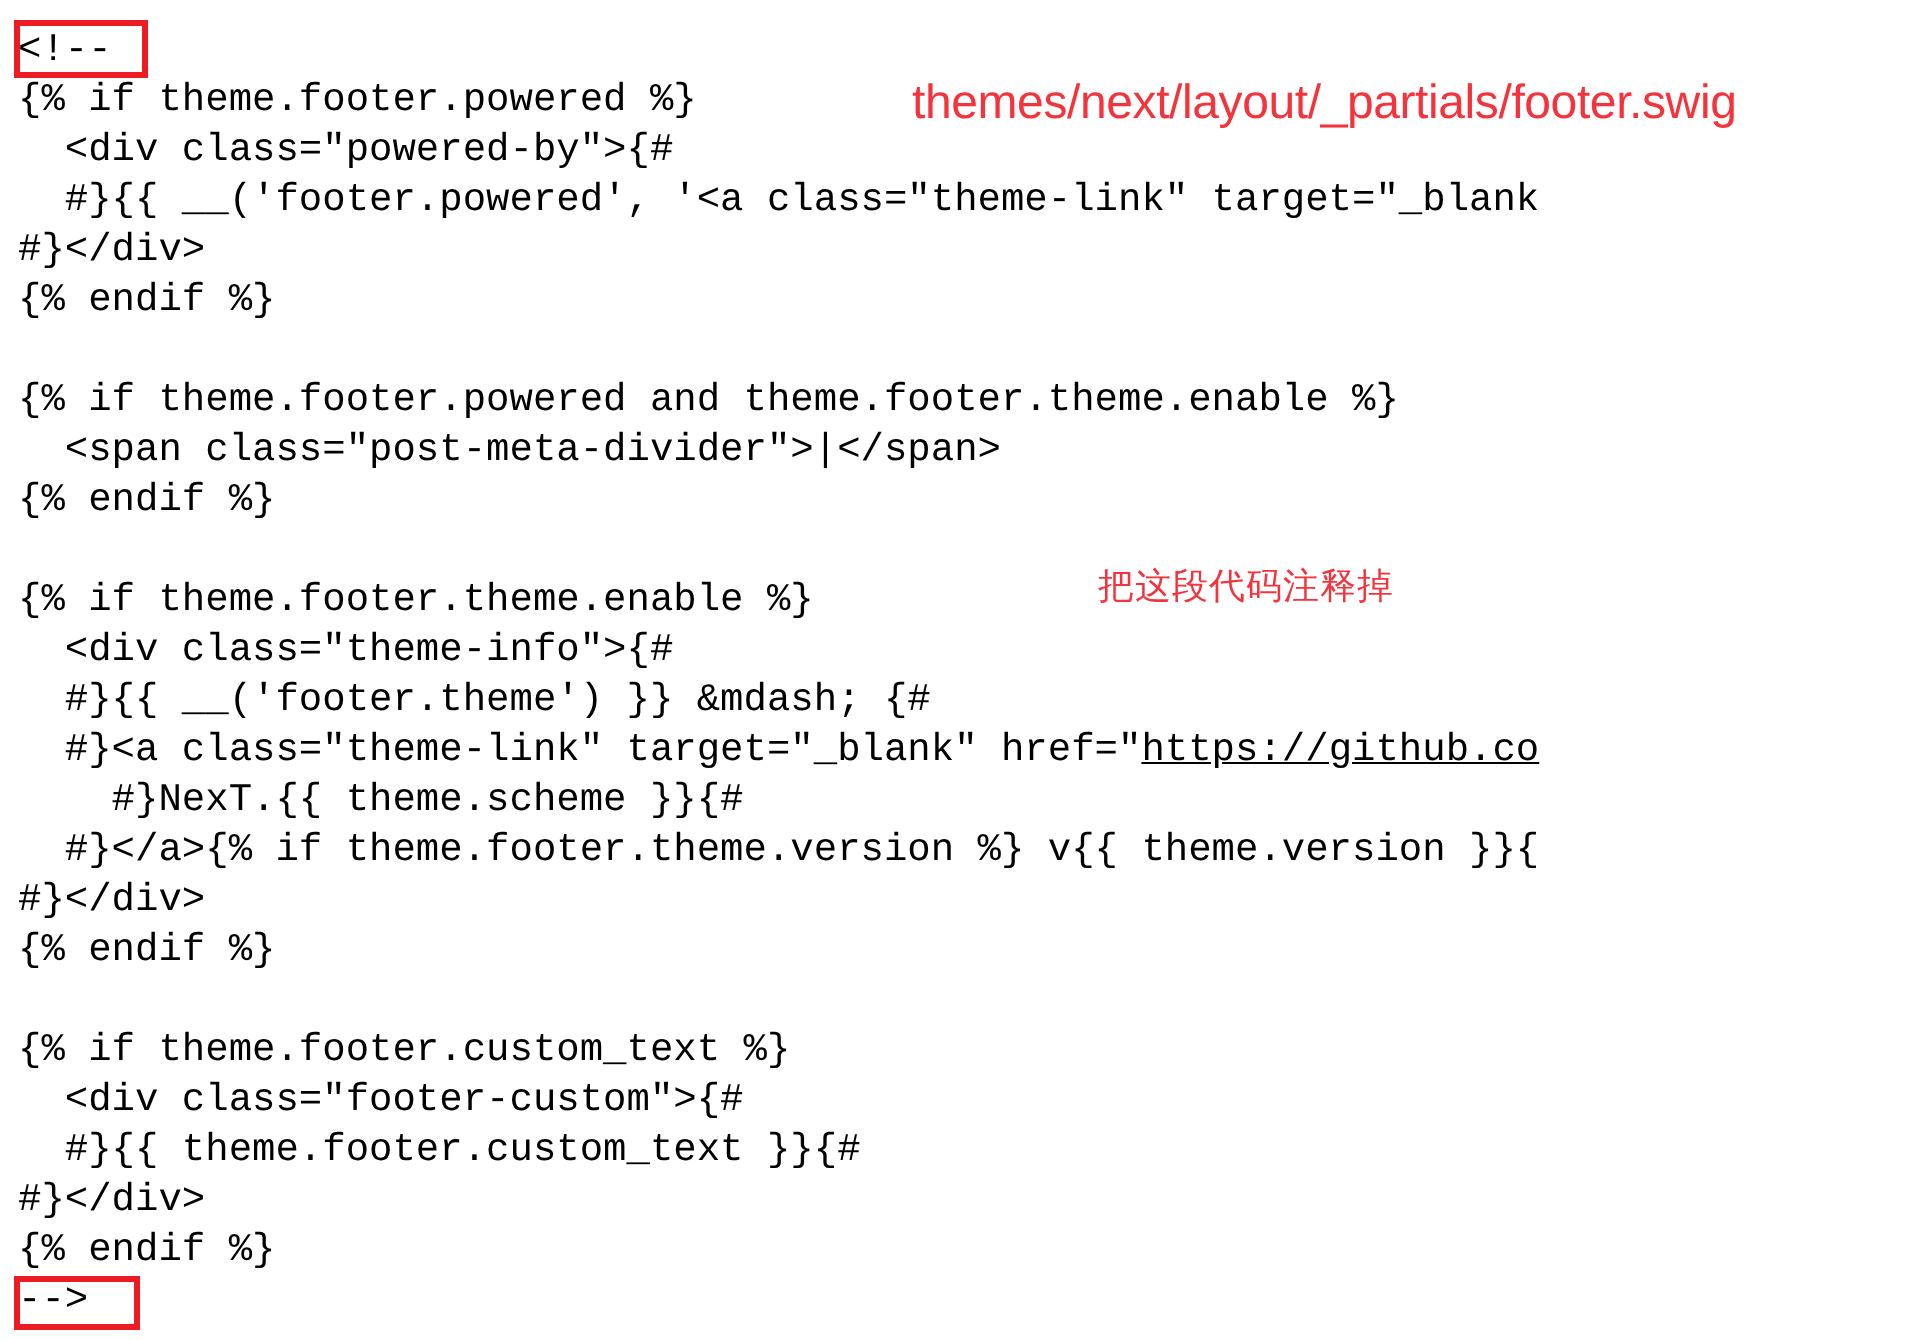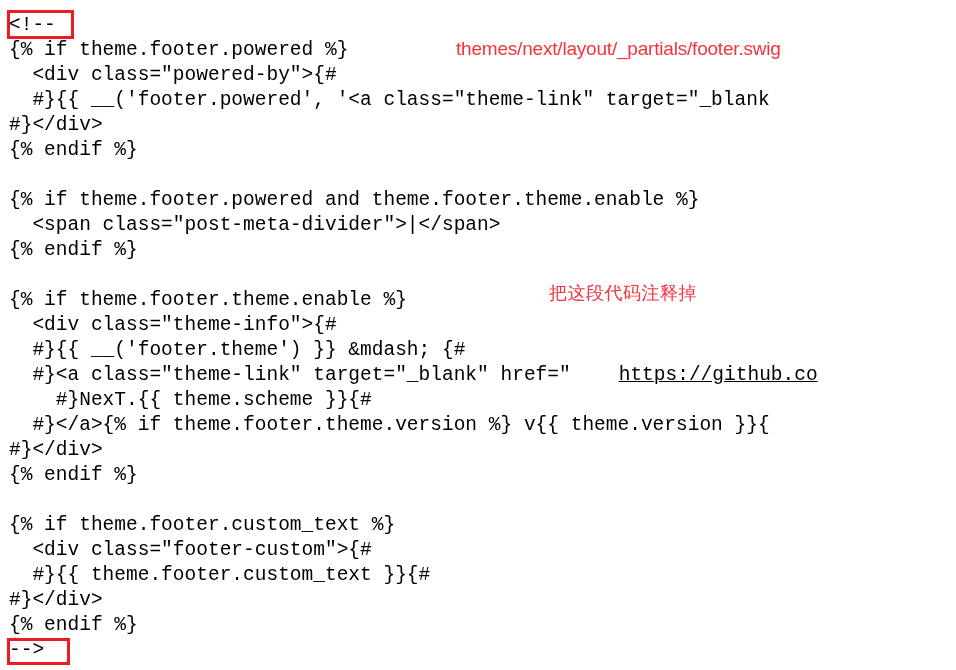--- a/index.html
+++ b/index.html
@@ -39,21 +39,20 @@
   .code-line {
     position: absolute;
     left: 9px;
     height: 25px;
     white-space: pre;
     color: #000000;
   }
 
   .code-line .lnk {
     text-decoration: underline;
-    margin-left: 48px;
   }
 
   
   .red-box {
     position: absolute;
     border: 3px solid #ED1C24;
     box-sizing: border-box;
     background: transparent;
   }
 
@@ -61,21 +60,21 @@
   .red-note {
     position: absolute;
     color: #F4333C;
     font-family: "Liberation Sans", sans-serif;
     white-space: nowrap;
   }
 
   #note-path {
     left: 456px;
     top: 38px;
-    font-size: 19px;
+    font-size: 24px;
     letter-spacing: -0.2px;
   }
 
   #note-cn {
     left: 549px;
     top: 281px;
     font-size: 18px;
     letter-spacing: 0.5px;
   }
 </style>

